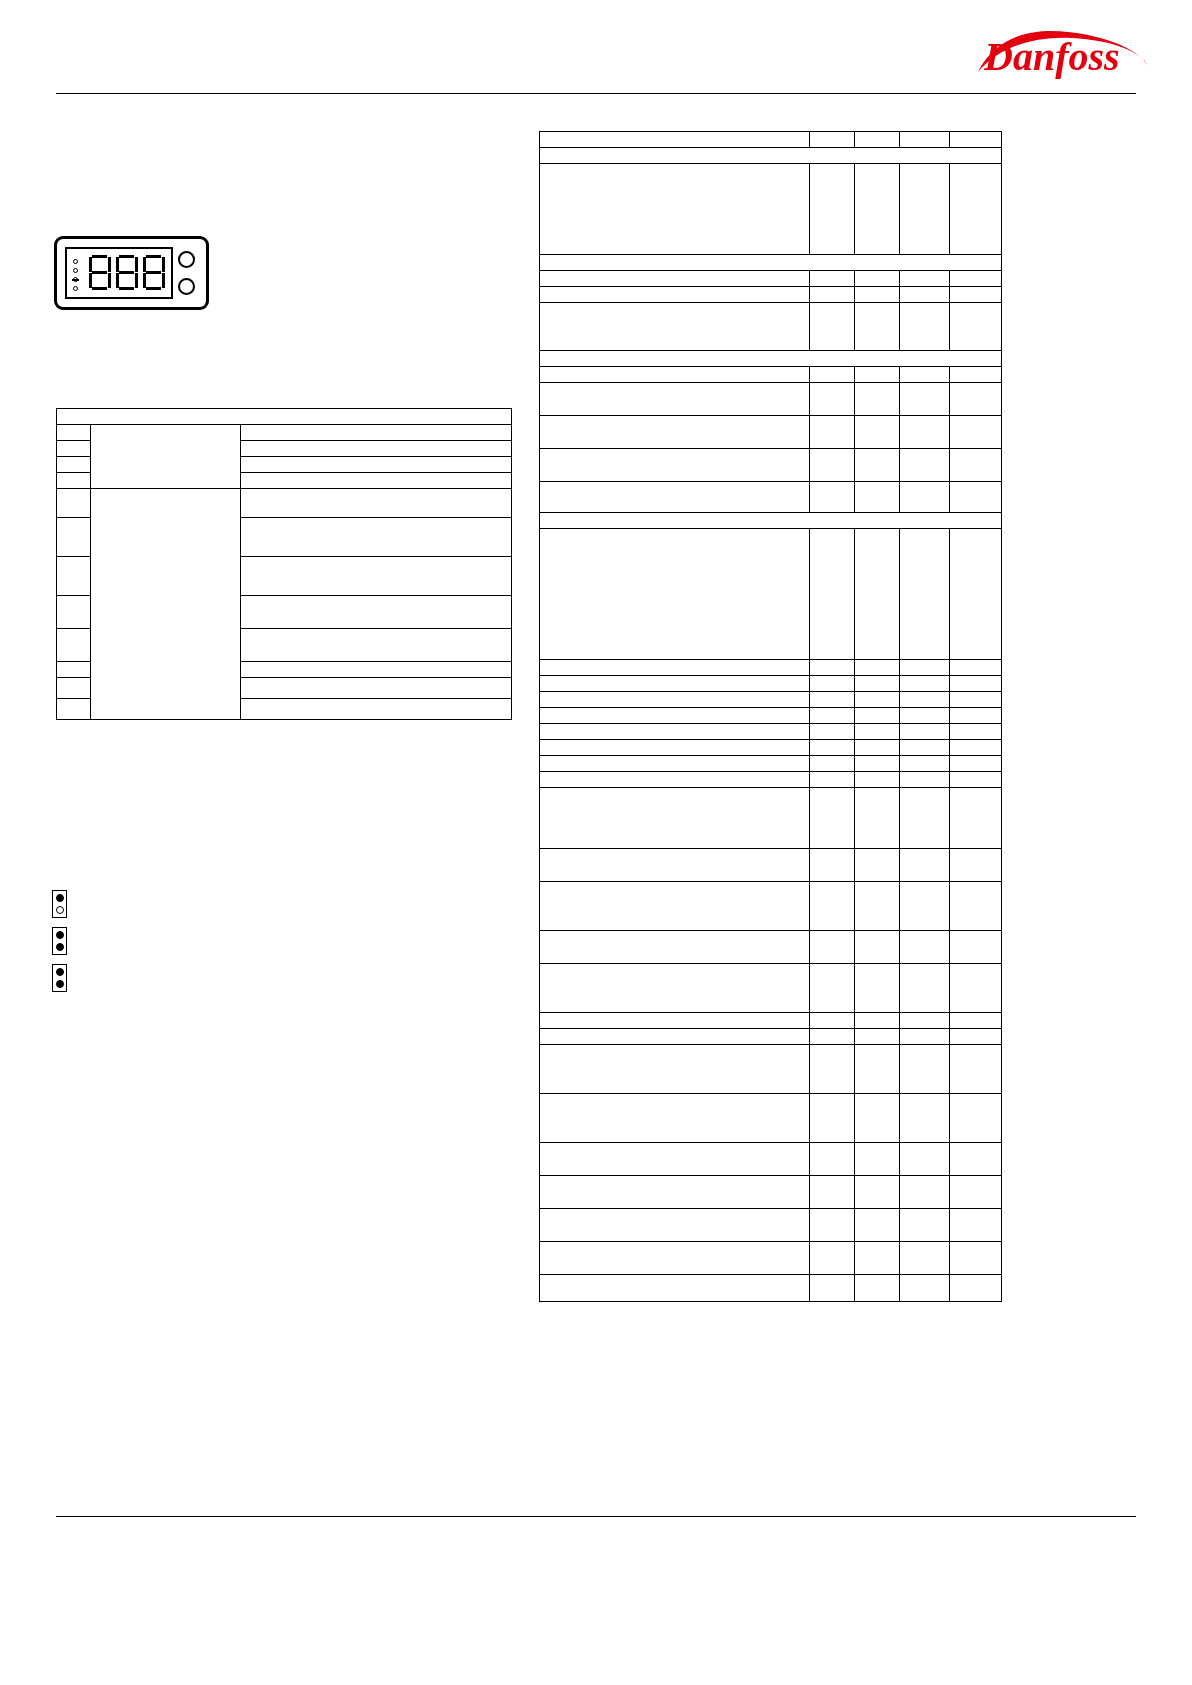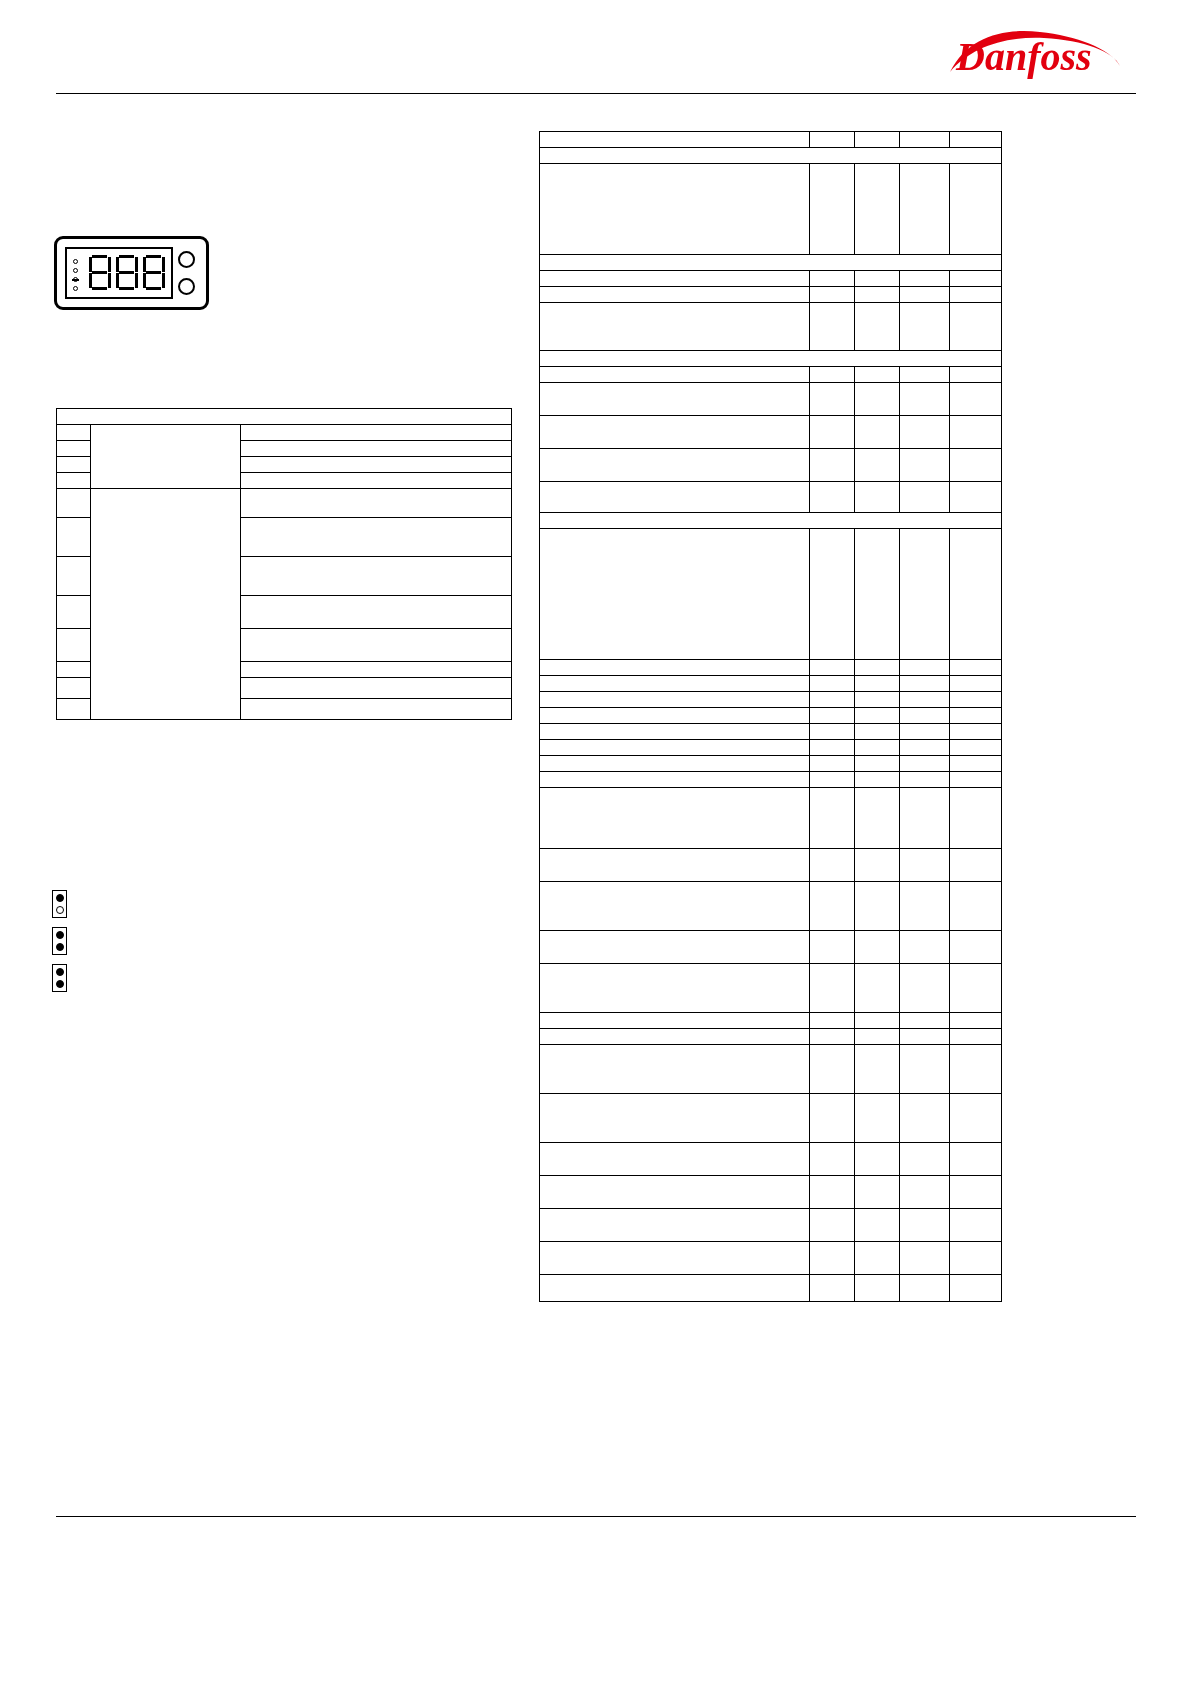--- a/index.html
+++ b/index.html
@@ -13,21 +13,21 @@
     position: relative;
     font-family: "Liberation Sans", sans-serif;
     color: #000000;
     overflow: hidden;
   }
 
   
   .logo-wrap {
     position: absolute;
     top: 26px;
-    right: 68px;
+    right: 40px;
     width: 180px;
     height: 62px;
   }
   .logo-wrap svg { display: block; }
 
   .header-rule {
     position: absolute;
     left: 56px;
     right: 56px;
     top: 93px;

